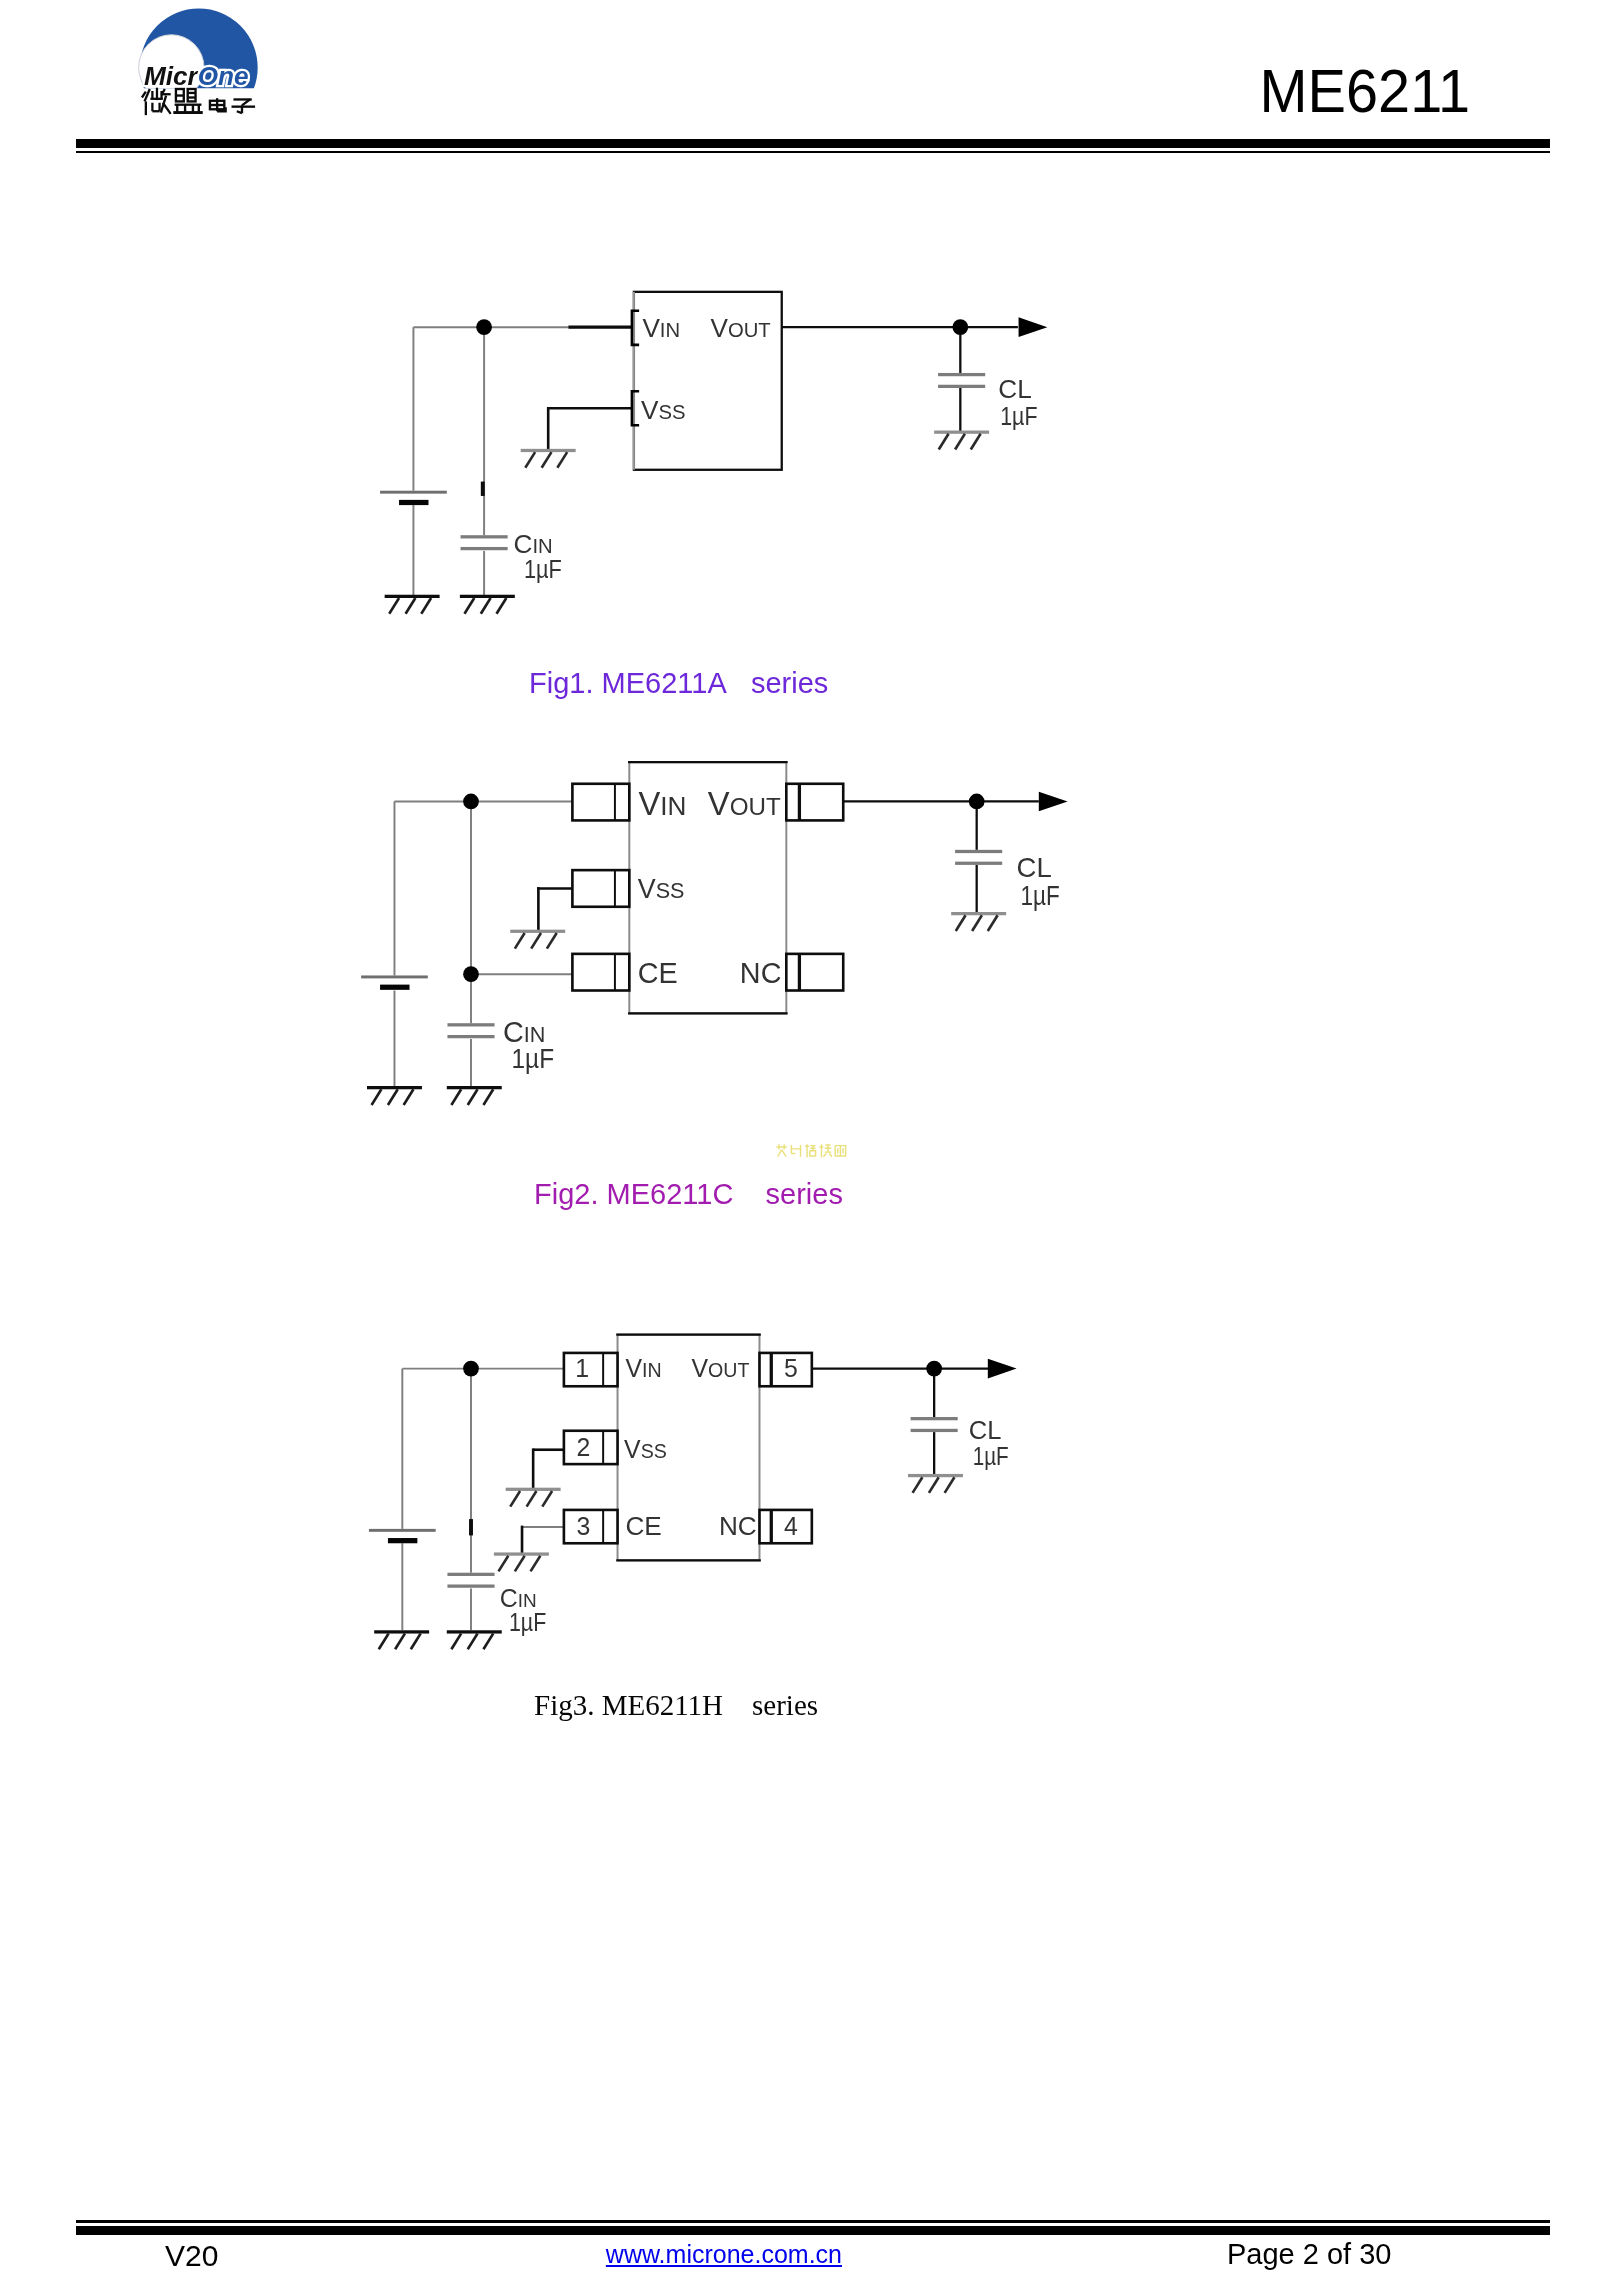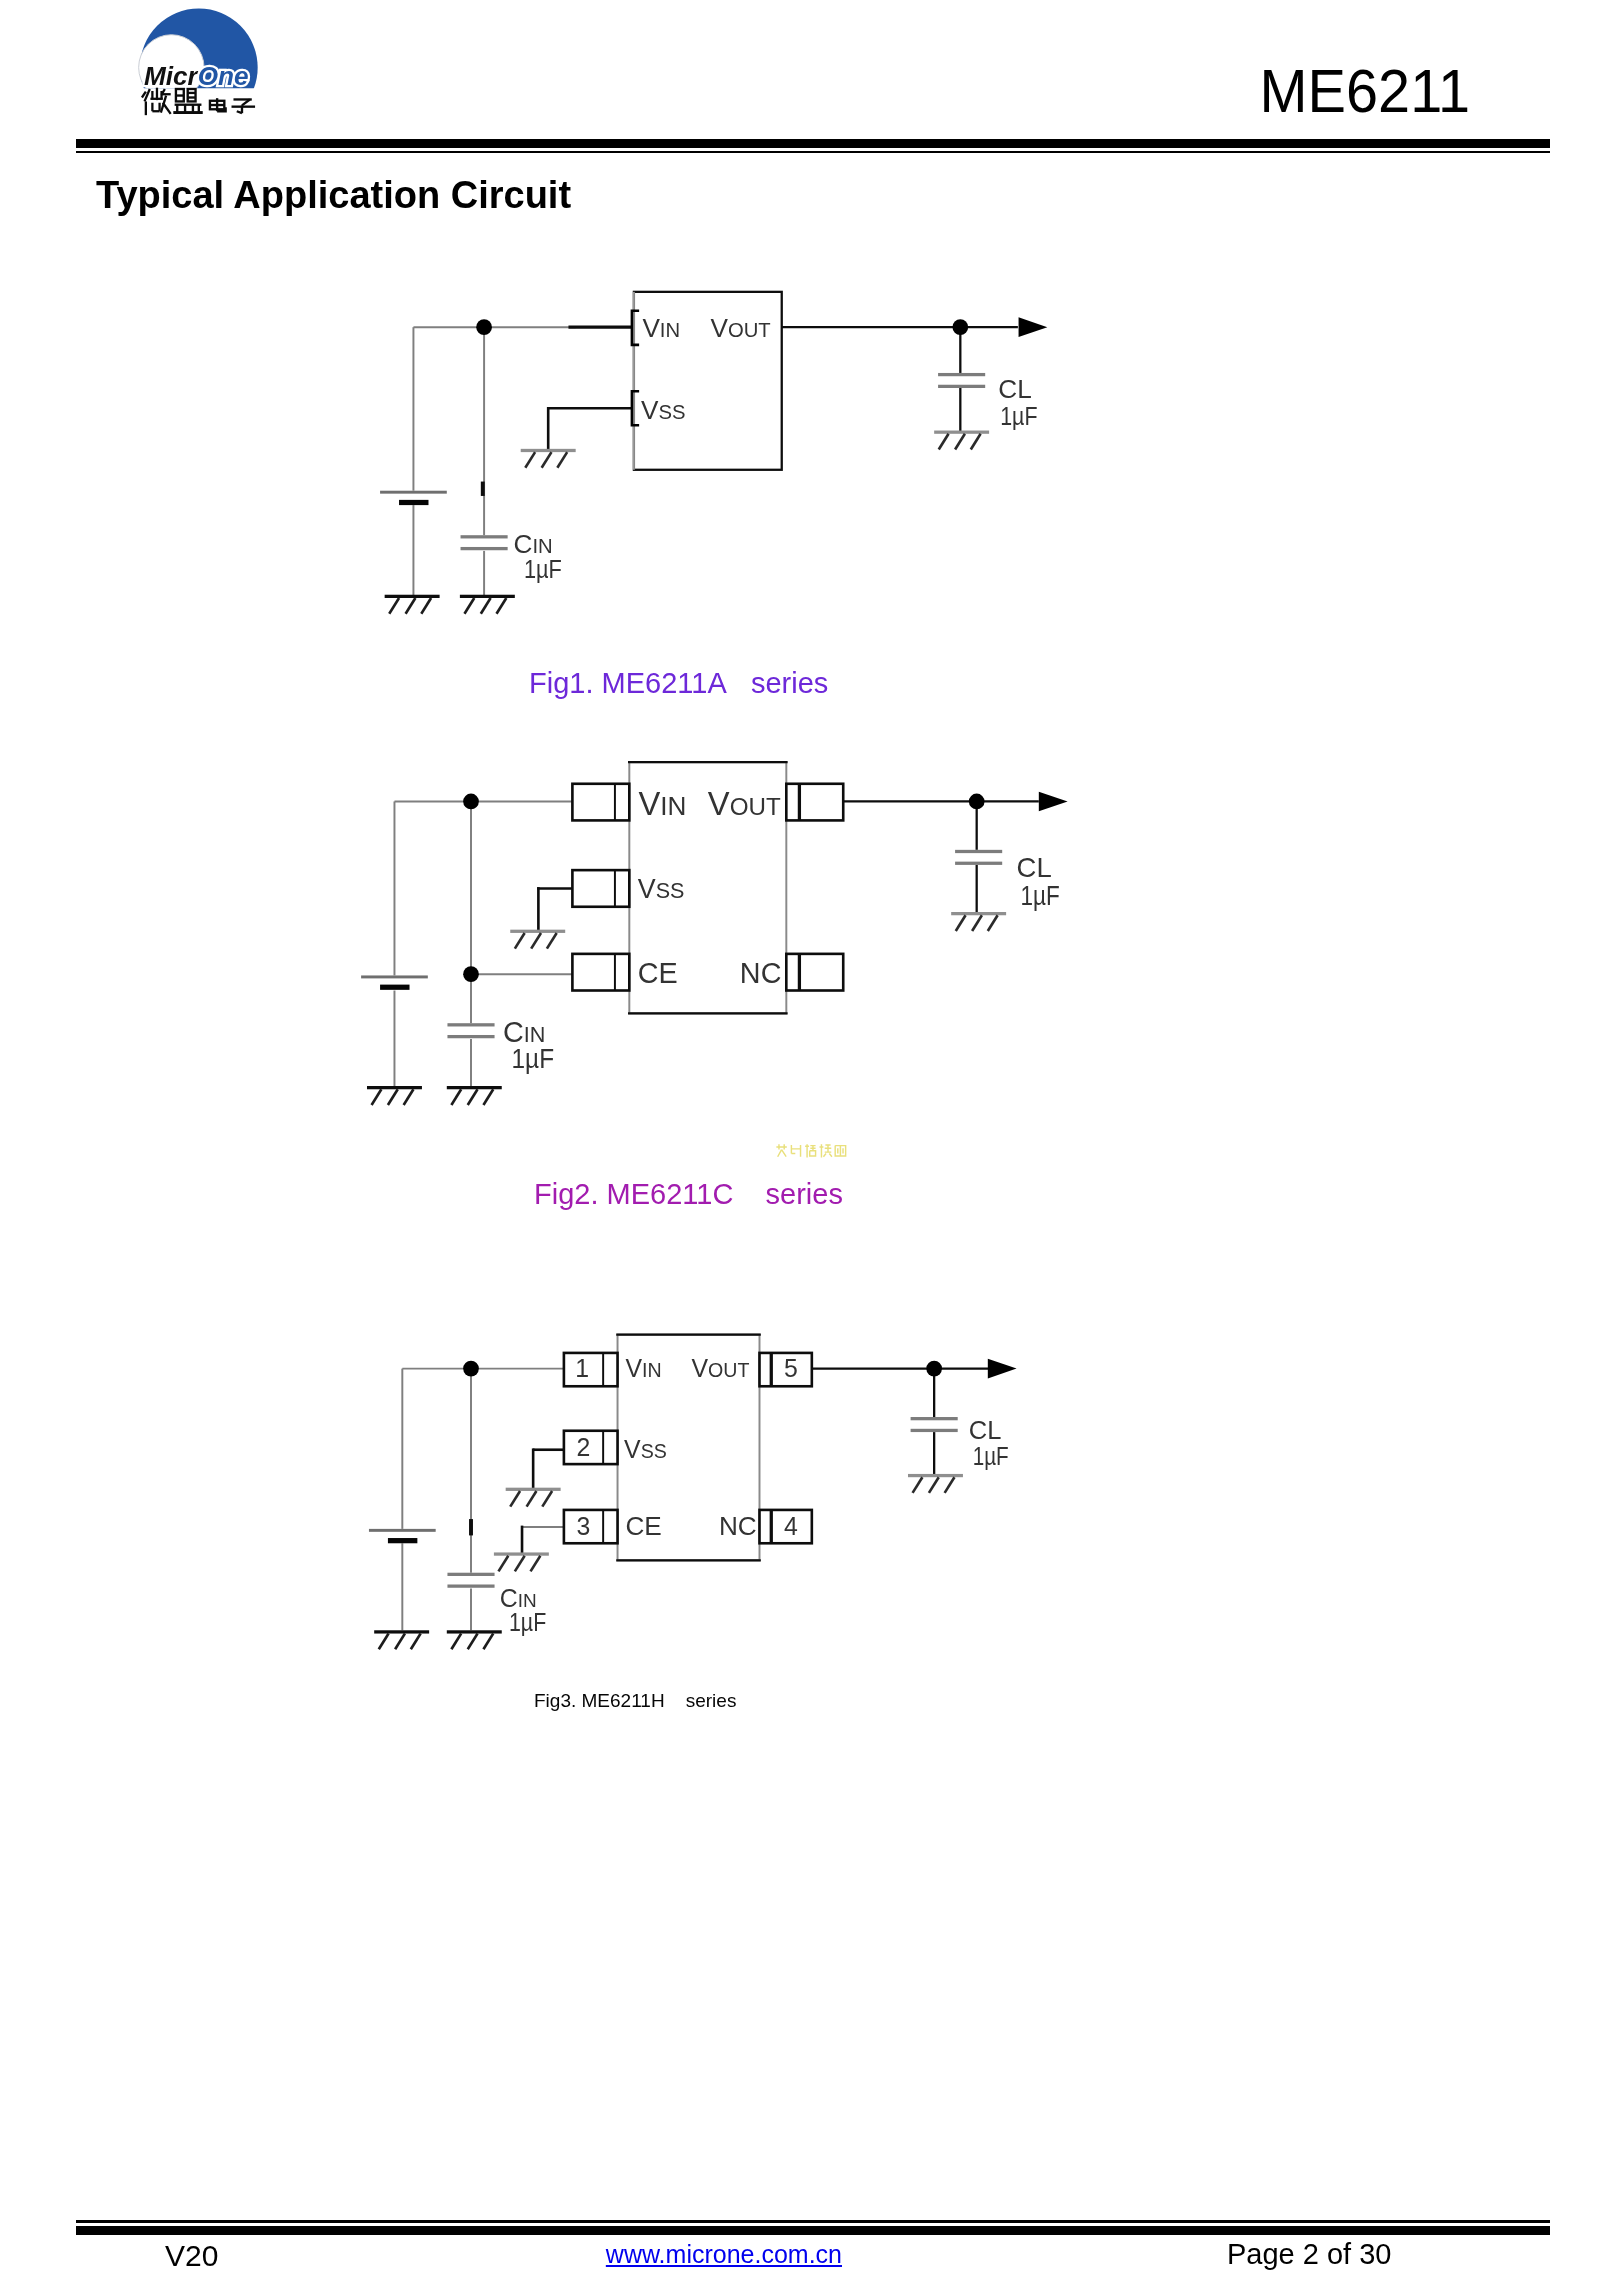--- a/index.html
+++ b/index.html
@@ -66,21 +66,20 @@
       <path d="M370,173 L362,170"></path>
       <path d="M354,163 L390,163"></path>
     </g>
   </svg>
 
   <div class="abs" id="me6211" style="left:1112px;top:60px;width:358px;text-align:right;font-size:62px;color:#000;line-height:1;transform:scaleX(0.93);transform-origin:100% 0;">ME6211</div>
 
   <div class="abs" style="left:76px;top:139px;width:1474px;height:8.5px;background:#000;"></div>
   <div class="abs" style="left:76px;top:151px;width:1474px;height:2px;background:#000;"></div>
 
-  <div class="abs" style="left:96px;top:176px;font-size:38px;font-weight:bold;color:#000;line-height:1;">Typical Application Circuit</div>
 
   <svg class="abs" style="left:0;top:0" width="1623" height="2295" viewBox="0 0 2481 3508">
     <defs>
       <g id="gndB">
         <rect x="-42" y="0" width="84" height="5" fill="#0d0d0d"></rect>
         <g stroke="#1c1c1c" stroke-width="4">
           <line x1="-20" y1="5" x2="-35" y2="29"></line>
           <line x1="5" y1="5" x2="-10" y2="29"></line>
           <line x1="29" y1="5" x2="14" y2="29"></line>
         </g>
@@ -277,21 +276,21 @@
         <text x="764" y="2457" font-size="38">C<tspan font-size="29">IN</tspan></text>
         <text x="778" y="2493" font-size="39" textLength="57" lengthAdjust="spacingAndGlyphs">1µF</text>
         <text x="1481" y="2199" font-size="39">CL</text>
         <text x="1487" y="2240" font-size="39" textLength="55" lengthAdjust="spacingAndGlyphs">1µF</text>
       </g>
     </g>
   </svg>
 
   <div class="abs" style="left:529px;top:669px;font-size:29px;color:#6d28d9;line-height:1;">Fig1. ME6211A&nbsp;&nbsp; series</div>
   <div class="abs" style="left:534px;top:1180px;font-size:29px;color:#a21caf;line-height:1;">Fig2. ME6211C&nbsp;&nbsp;&nbsp; series</div>
-  <div class="abs" style="left:534px;top:1691px;font-size:19px;color:#060606;line-height:1;">Fig3. ME6211H&nbsp;&nbsp;&nbsp; series</div>
+  <div class="abs" style="left:534px;top:1691px;font-size:29px;color:#060606;line-height:1;font-family:Liberation Serif, serif;">Fig3. ME6211H&nbsp;&nbsp;&nbsp; series</div>
 
   <svg class="abs" style="left:775px;top:1143px" width="72" height="15.7" viewBox="0 0 110 24">
     <g stroke="#e9e07c" stroke-width="2.2" fill="none">
       <path d="M2,6 L18,6 M6,2 L6,10 M14,2 L14,10 M10,10 L4,21 M10,10 L17,21"></path>
       <path d="M25,3 L25,16 M25,9 L39,9 M39,3 L39,21 M25,16 L31,16"></path>
       <path d="M46,5 L52,5 M49,2 L49,22 M54,4 L62,4 M58,4 L58,12 M54,8 L62,8 M53,12 L62,12 L62,20 L53,20 L53,12"></path>
       <path d="M68,6 L74,6 M71,2 L71,22 M77,3 L85,3 M81,3 L81,14 M76,8 L86,8 M76,14 L86,14 M78,16 L74,21 M83,16 L87,21"></path>
       <path d="M92,4 L108,4 L108,20 L92,20 L92,4 M96,8 L96,16 M104,8 L104,16 M100,4 L100,20"></path>
     </g>
   </svg>

